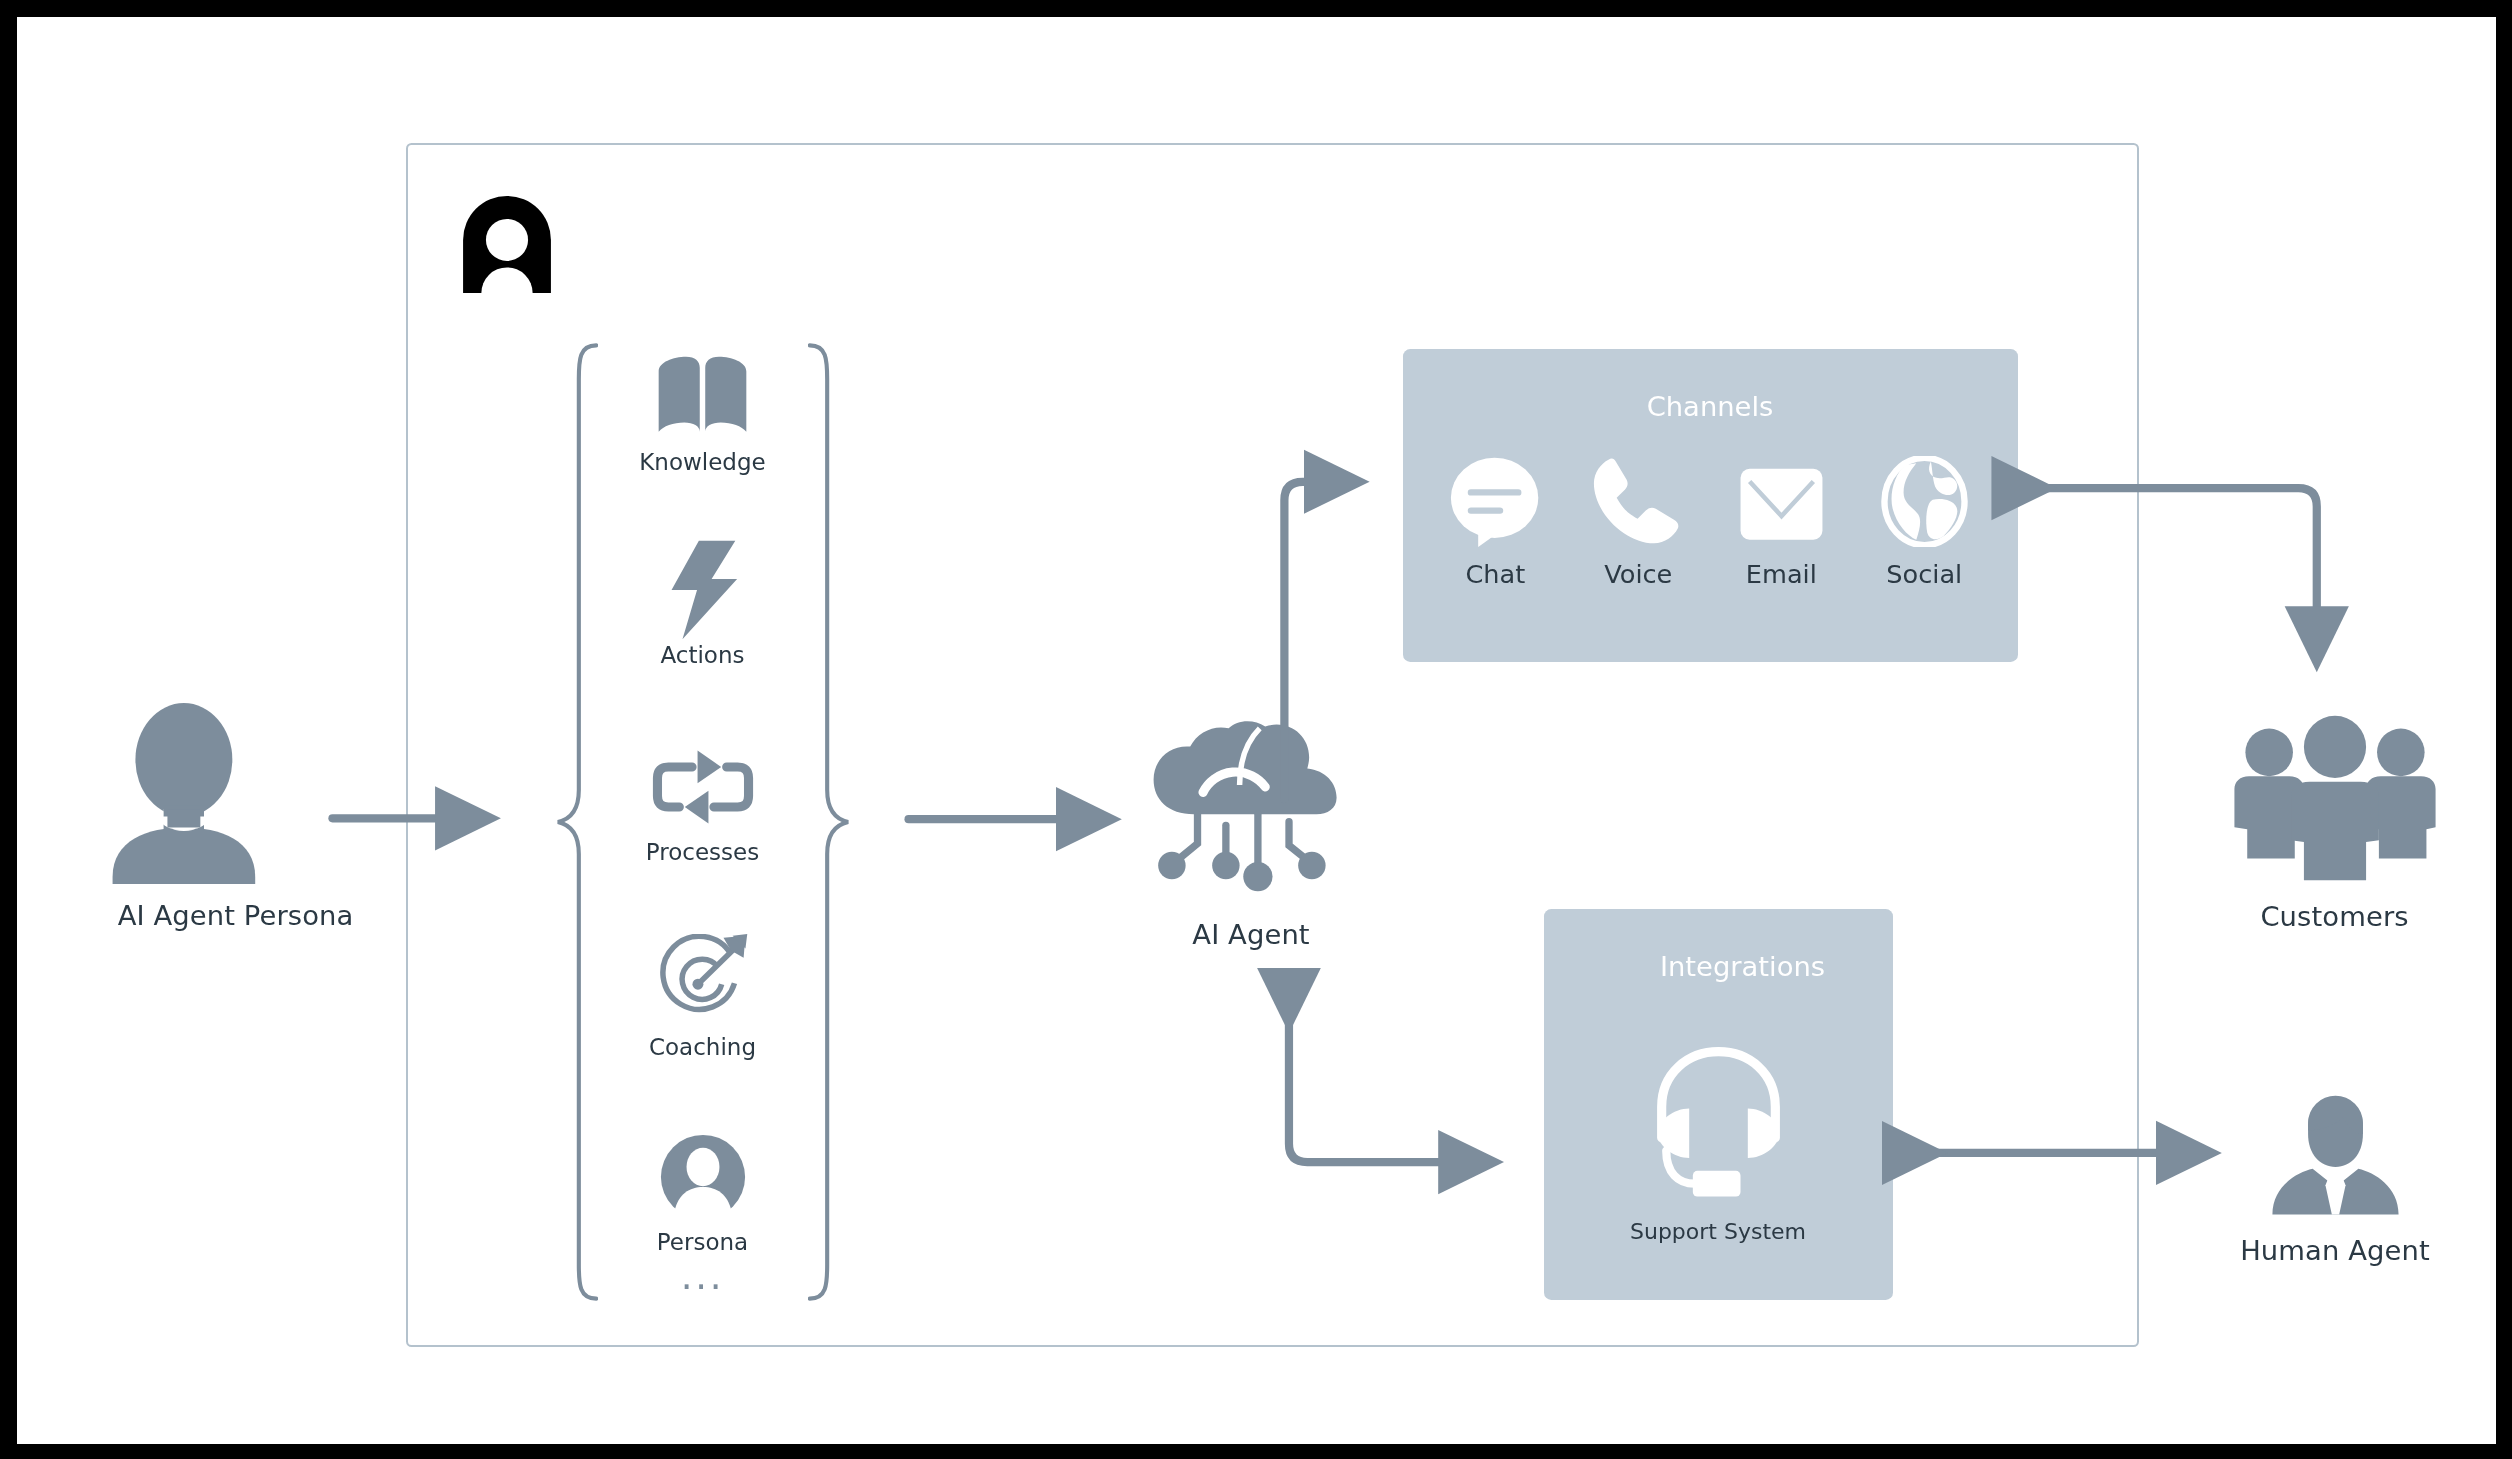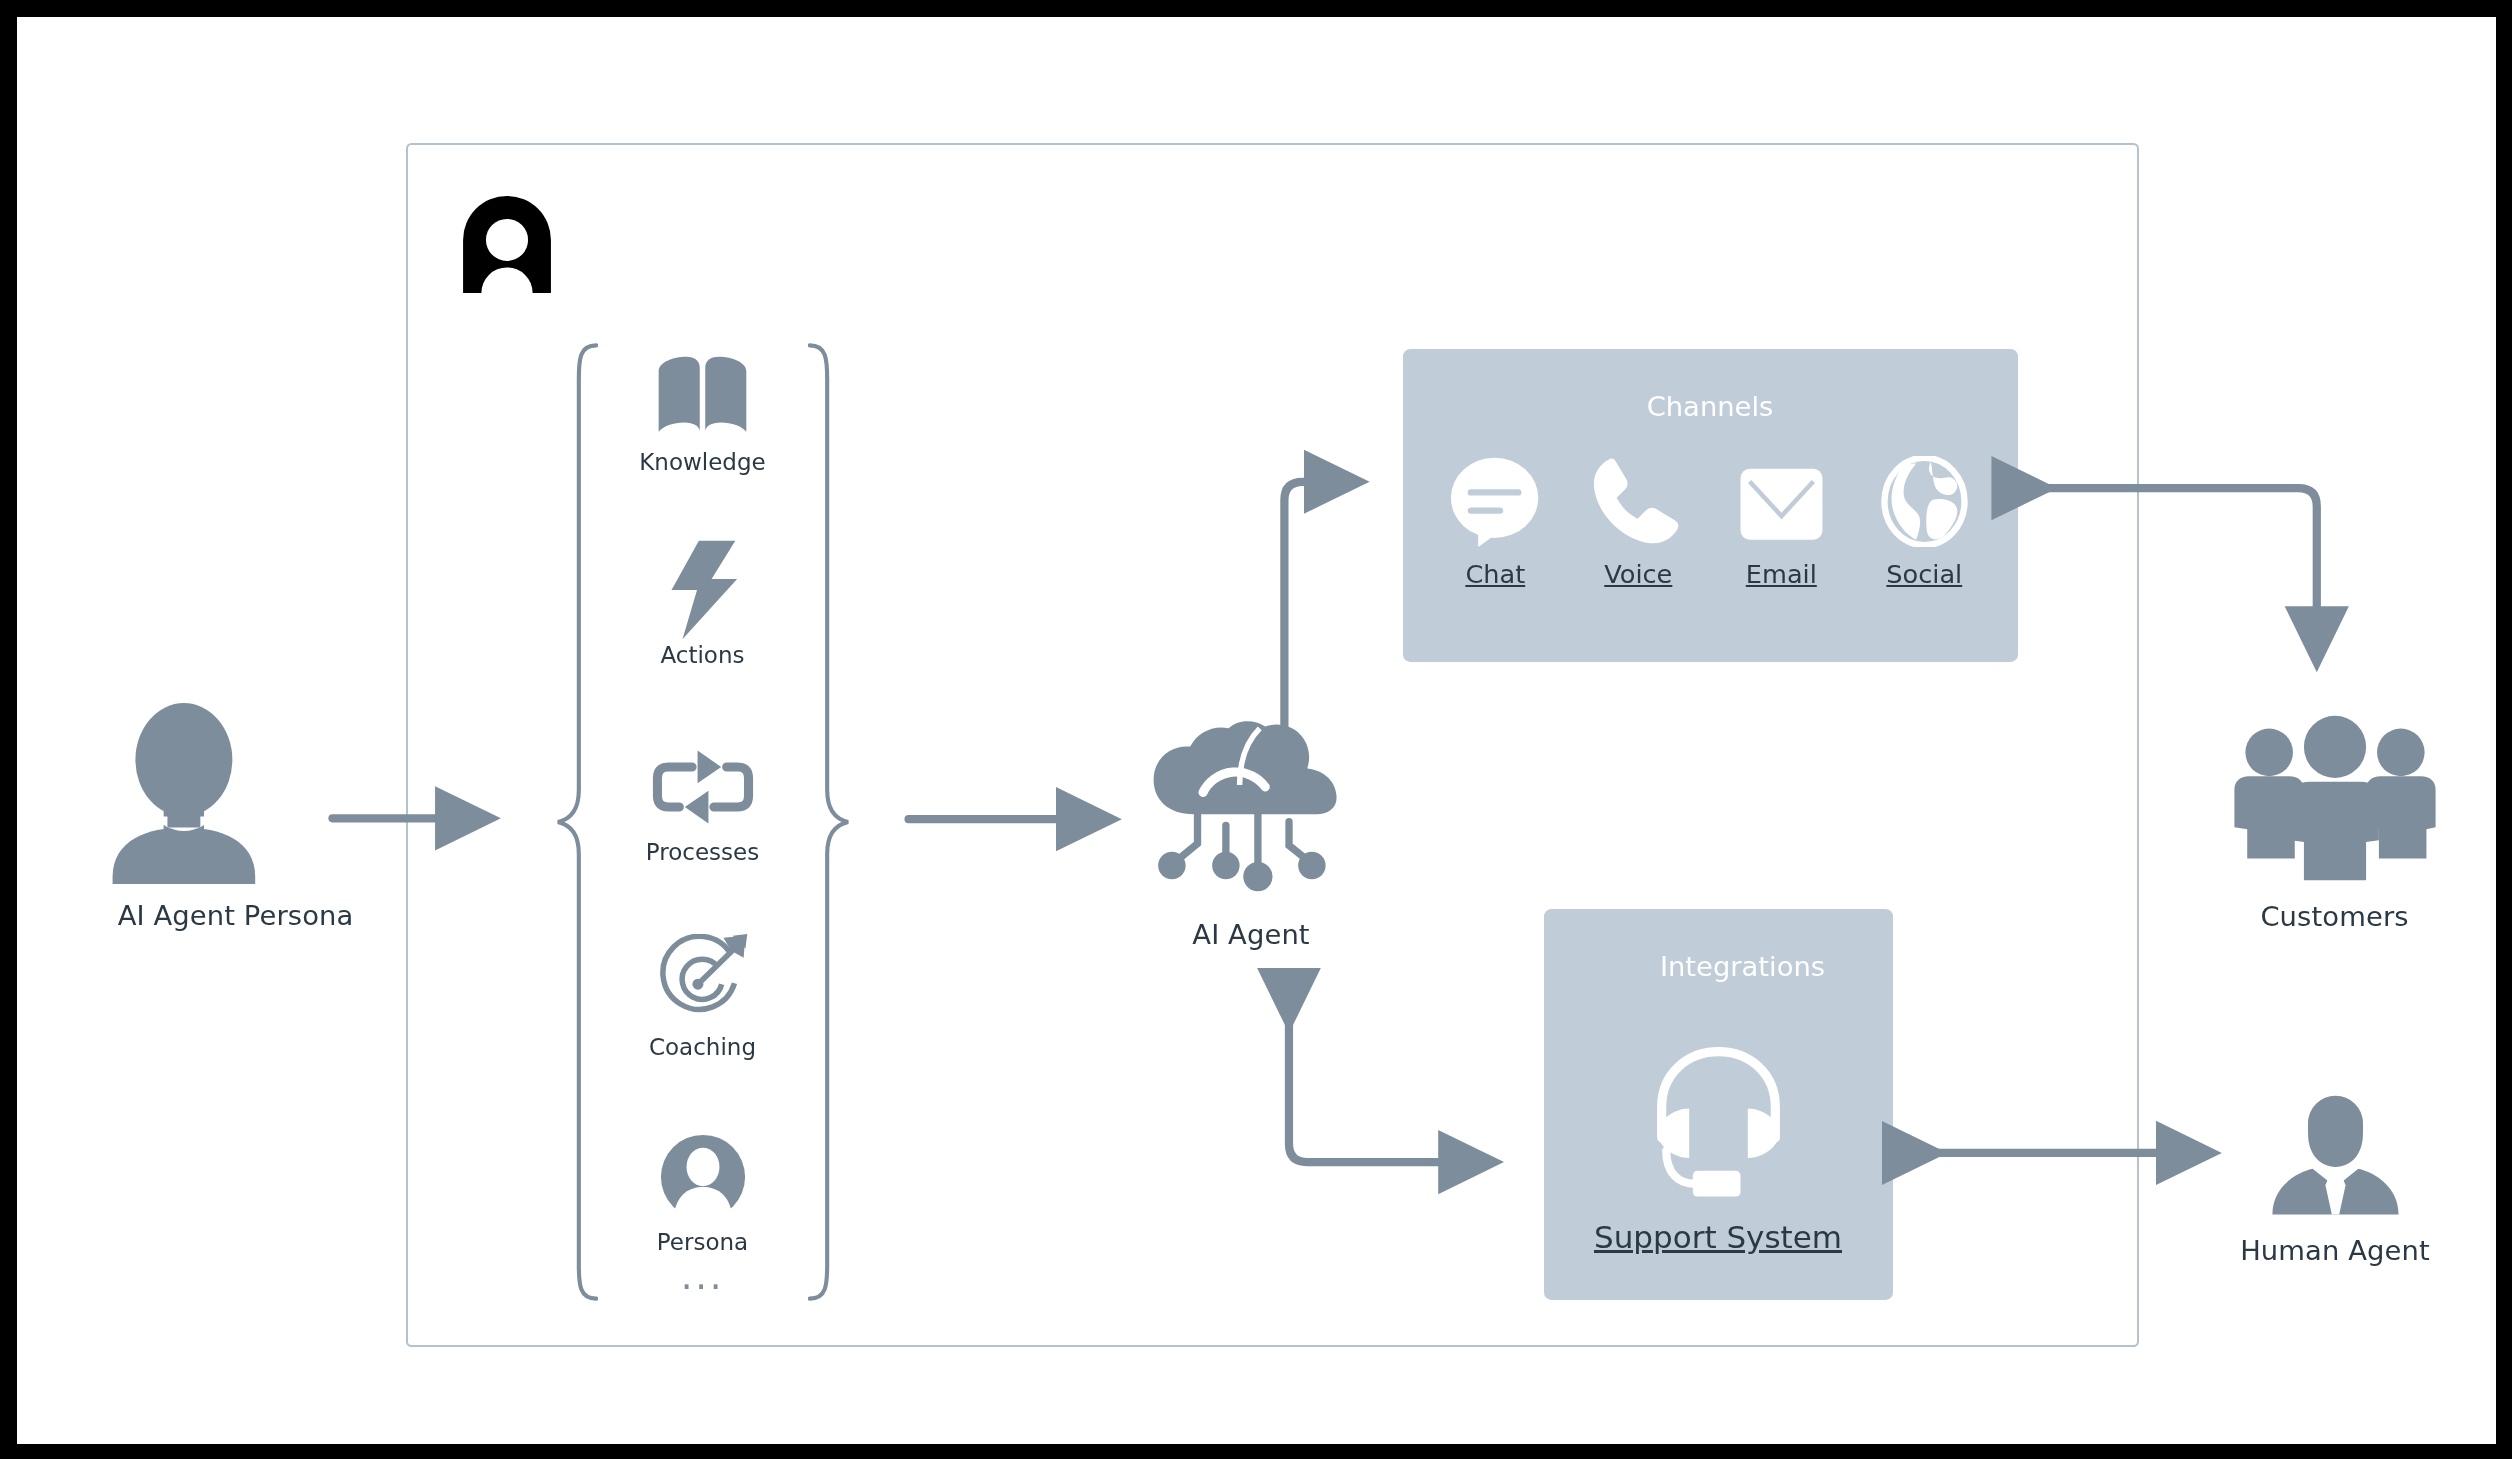--- a/index.html
+++ b/index.html
@@ -96,34 +96,33 @@
     align-items: flex-end;
     gap: 33px;
   }
   .channel-item { text-align: center; width: 110px; }
   .channel-glyph { height: 99px; display: flex; align-items: flex-end; justify-content: center; }
   .channel-label {
     font-size: 25.6px;
     color: #2b3944;
     margin-top: 12.8px;
     white-space: nowrap;
-    text-decoration: underline;
   }
 
   #channels-panel { left: 1386px; top: 332px; width: 615px; height: 313px; }
   #channels-title { position: absolute; left: 0; top: 42px; width: 615px; }
   #channels-row { position: absolute; left: 18.3px; top: 99px; width: 578px; }
 
   #integrations-panel { left: 1527px; top: 892px; width: 349px; height: 391px; }
   #integrations-title { position: absolute; left: 0; top: 42px; width: 398px; }
   #integration-item {
     position: absolute; left: 0; top: 128px; width: 349px; text-align: center;
   }
   #integration-label {
-    font-size: 31px; color: #2b3944; margin-top: 14.6px; white-space: nowrap; text-decoration: underline;
+    font-size: 22px; color: #2b3944; margin-top: 14.6px; white-space: nowrap;
   }
 
   
   #manager-node { left: 59px; top: 686px; width: 320px; }
   #manager-node .node-label { margin-top: 11px; }
 
   #aiagent-node { left: 1120px; top: 704px; width: 229px; }
   #aiagent-node .node-label { margin-top: 12.8px; }
 
   #customers-node { left: 2190px; top: 695px; width: 256px; }

